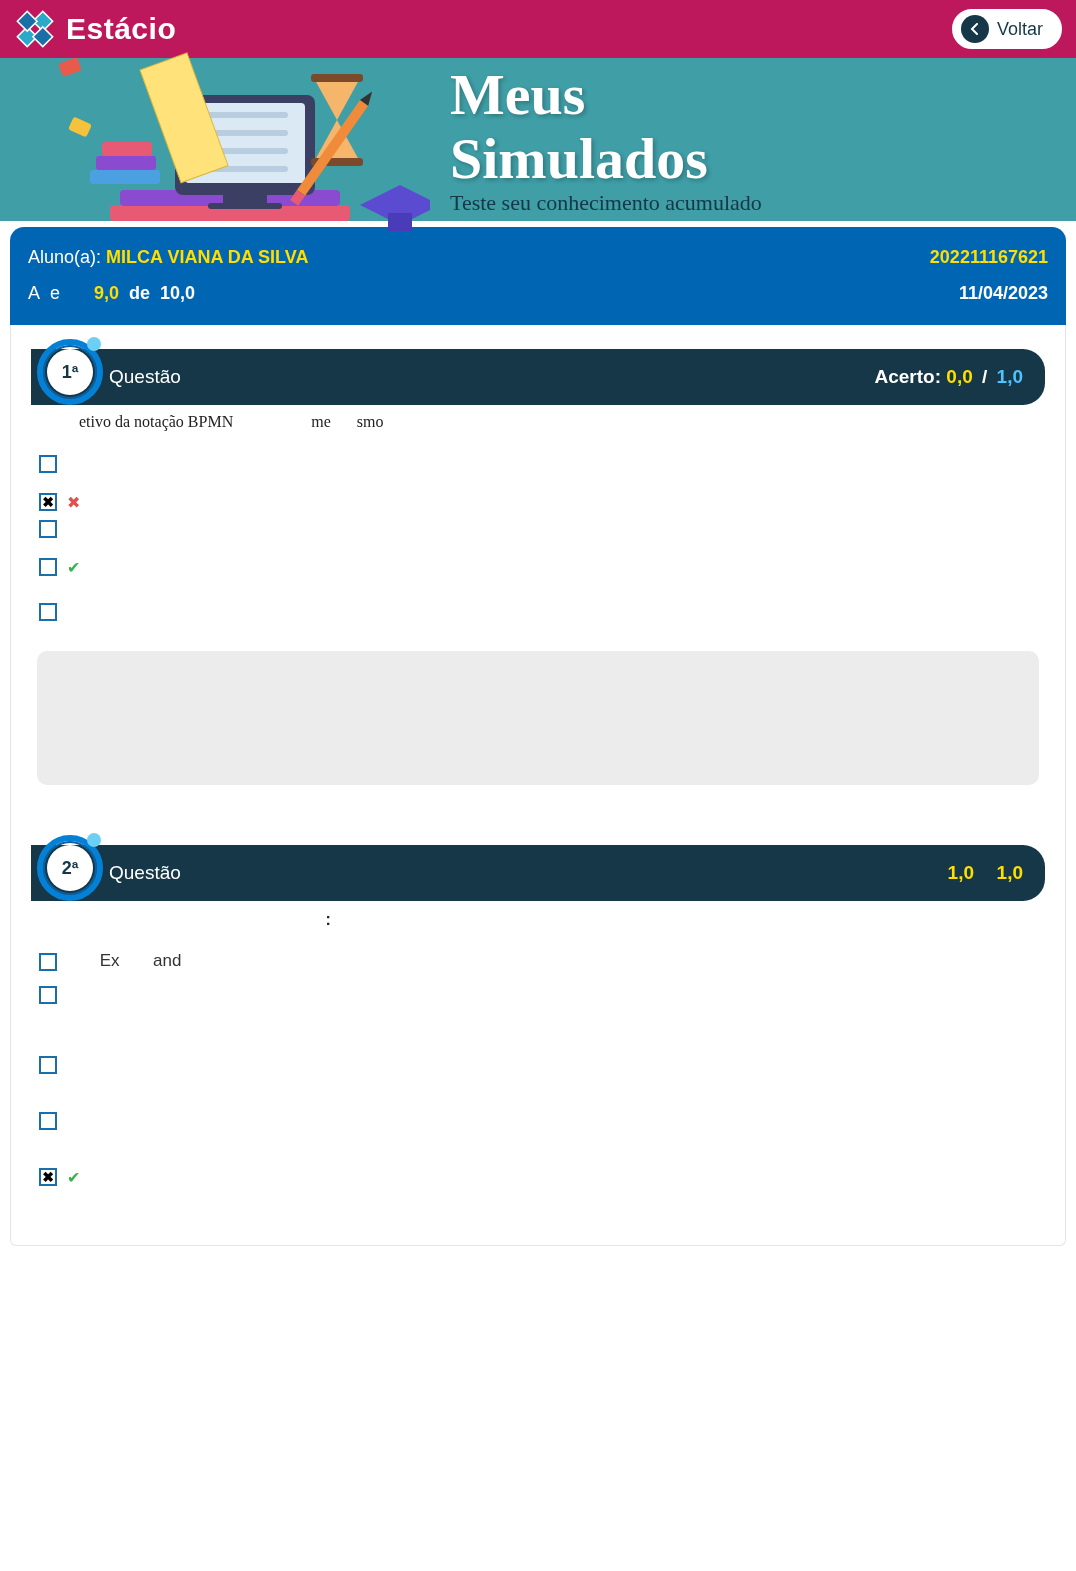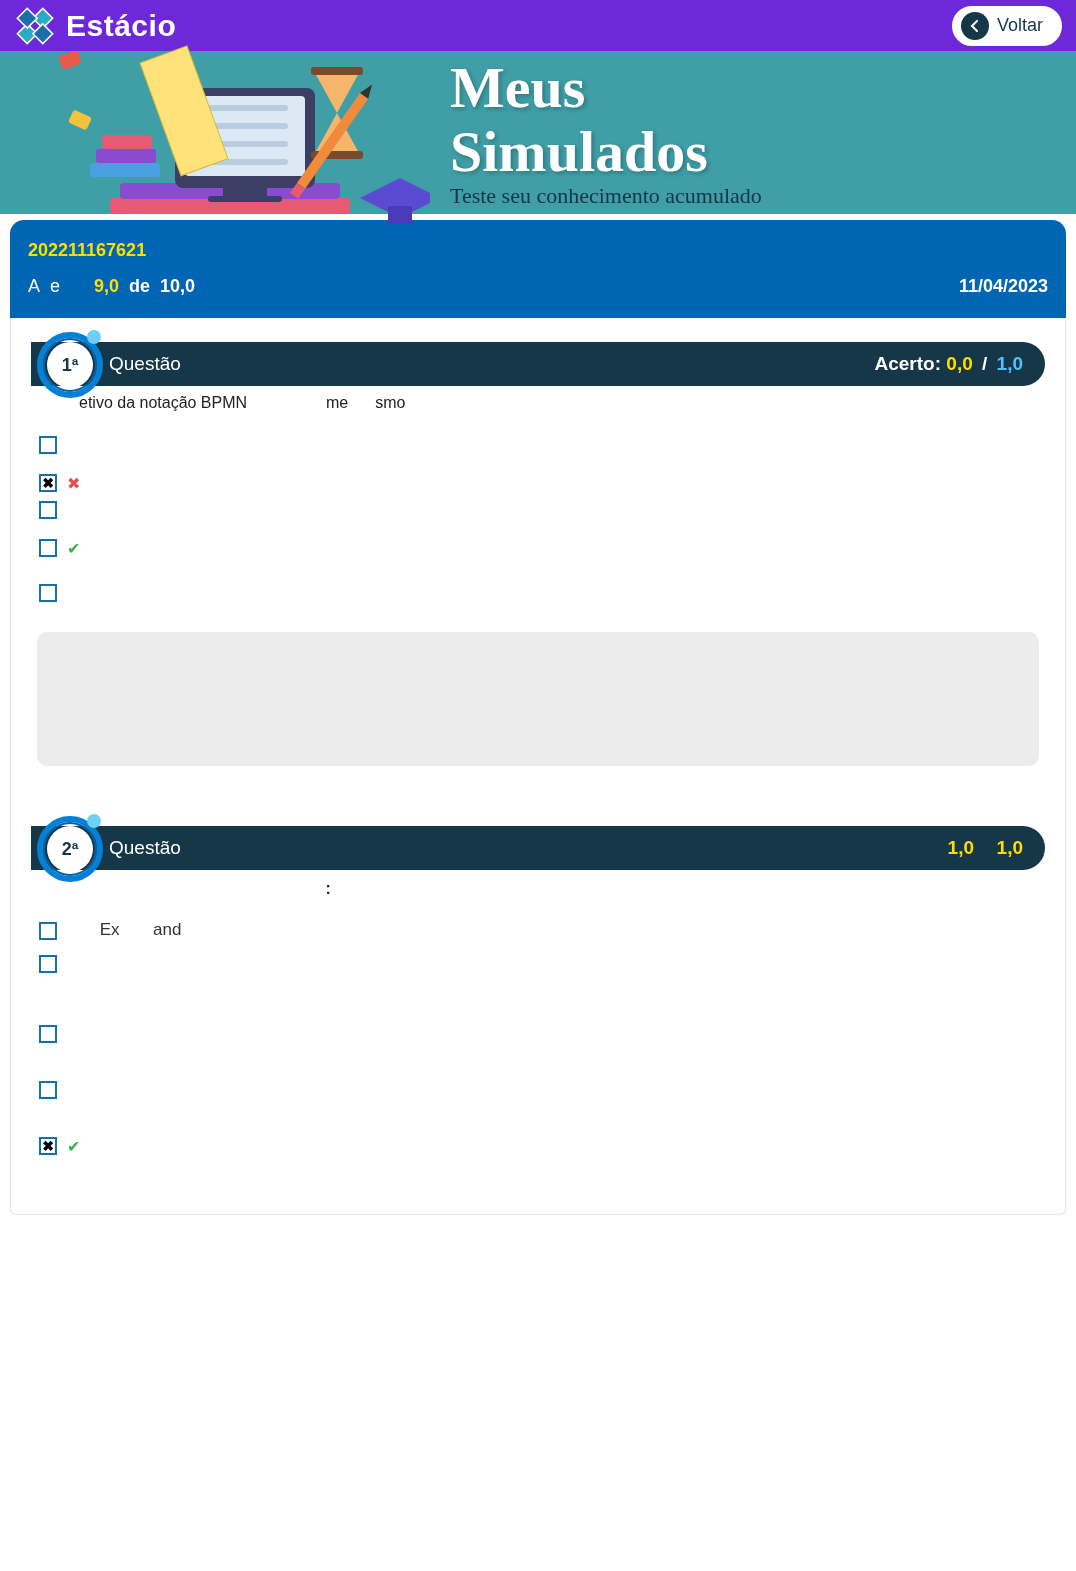--- a/index.html
+++ b/index.html
@@ -1,22 +1,22 @@
 <!DOCTYPE html>
 <html><head>
 <meta charset="utf-8">
 <style>
   * { box-sizing: border-box; margin: 0; padding: 0; }
   html, body { width: 1076px; font-family: "Segoe UI", Arial, sans-serif; background: #fff; }
 
   
   .topbar {
     width: 100%;
-    height: 51px;
-    background: #6d28d9;
+    height: 58px;
+    background: #be185d;
     display: flex;
     align-items: center;
     justify-content: space-between;
     padding: 0 14px;
   }
   .logo-wrap { display: flex; align-items: center; gap: 10px; }
   .logo-mark {
     width: 42px; height: 42px;
     display: flex; align-items: center; justify-content: center;
   }
@@ -70,21 +70,21 @@
   
   .qwrap {
     background: #fff; border: 1px solid #e5e5e5;
     border-top: none; border-radius: 0 0 6px 6px;
     padding: 24px 10px 40px 10px;
   }
 
   .question { margin-bottom: 60px; position: relative; }
   .q-header {
     background: #153747; color: #fff;
-    height: 44px; border-radius: 0 22px 22px 0;
+    height: 56px; border-radius: 0 22px 22px 0;
     display: flex; align-items: center; justify-content: space-between;
     padding-right: 22px; padding-left: 78px;
     font-size: 19px; margin-left: 10px; width: calc(100% - 20px);
   }
   .q-header .right .y { color: #ffde00; font-weight: 700; }
   .q-header .right .sep { color: #fff; margin: 0 4px; font-weight: 700; }
   .q-header .right .blue { color: #4fc3ff; font-weight: 700; }
   .q-header .right .label { color: #fff; font-weight: bold; }
 
   .q-badge {
@@ -99,21 +99,21 @@
   .q-badge .inner {
     position: absolute; inset: 10px;
     background: #fff; border-radius: 50%;
     display: flex; align-items: center; justify-content: center;
     font-weight: 700; color: #153747; font-size: 18px;
   }
   .q-badge .dot {
     position: absolute; width: 14px; height: 14px; border-radius: 50%;
     background: #6ccff6; top: -2px; right: 2px;
   }
-  .q-prompt { color: #fff; margin: 8px 0 20px 58px; }
+  .q-prompt { color: #fff; margin: 8px 0 20px 58px; font-family: Liberation Serif, serif; }
   .q-prompt .visible { color: #222; }
 
   .options { margin-top: 22px; margin-left: 18px; }
   .opt-row {
     display: flex; align-items: flex-start; gap: 10px;
     margin-bottom: 18px; font-size: 17px; color: #fff;
   }
   .chk {
     width: 18px; height: 18px; border: 2px solid #1b6fa8;
     display: inline-flex; align-items: center; justify-content: center;
@@ -220,20 +220,24 @@
       <span>Meus</span><br>
       <span>Simulados</span>
     </div>
     <div class="hero-sub">Teste seu conhecimento acumulado</div>
   </div>
 </div>
 
 <div class="panel-wrap">
   <div class="info-card">
     <div class="info-row">
+      <div>
+        <span>Aluno(a):</span>
+        <span class="yellow">MILCA VIANA DA SILVA</span>
+      </div>
       <span class="yellow bold">202211167621</span>
     </div>
     <div class="info-row">
       <div class="info-left">
         <span>A</span>
         <span>e</span>
         <span style="width:14px"></span>
         <span class="yellow bold">9,0</span>
         <span class="bold">de</span>
         <span class="bold">10,0</span>

